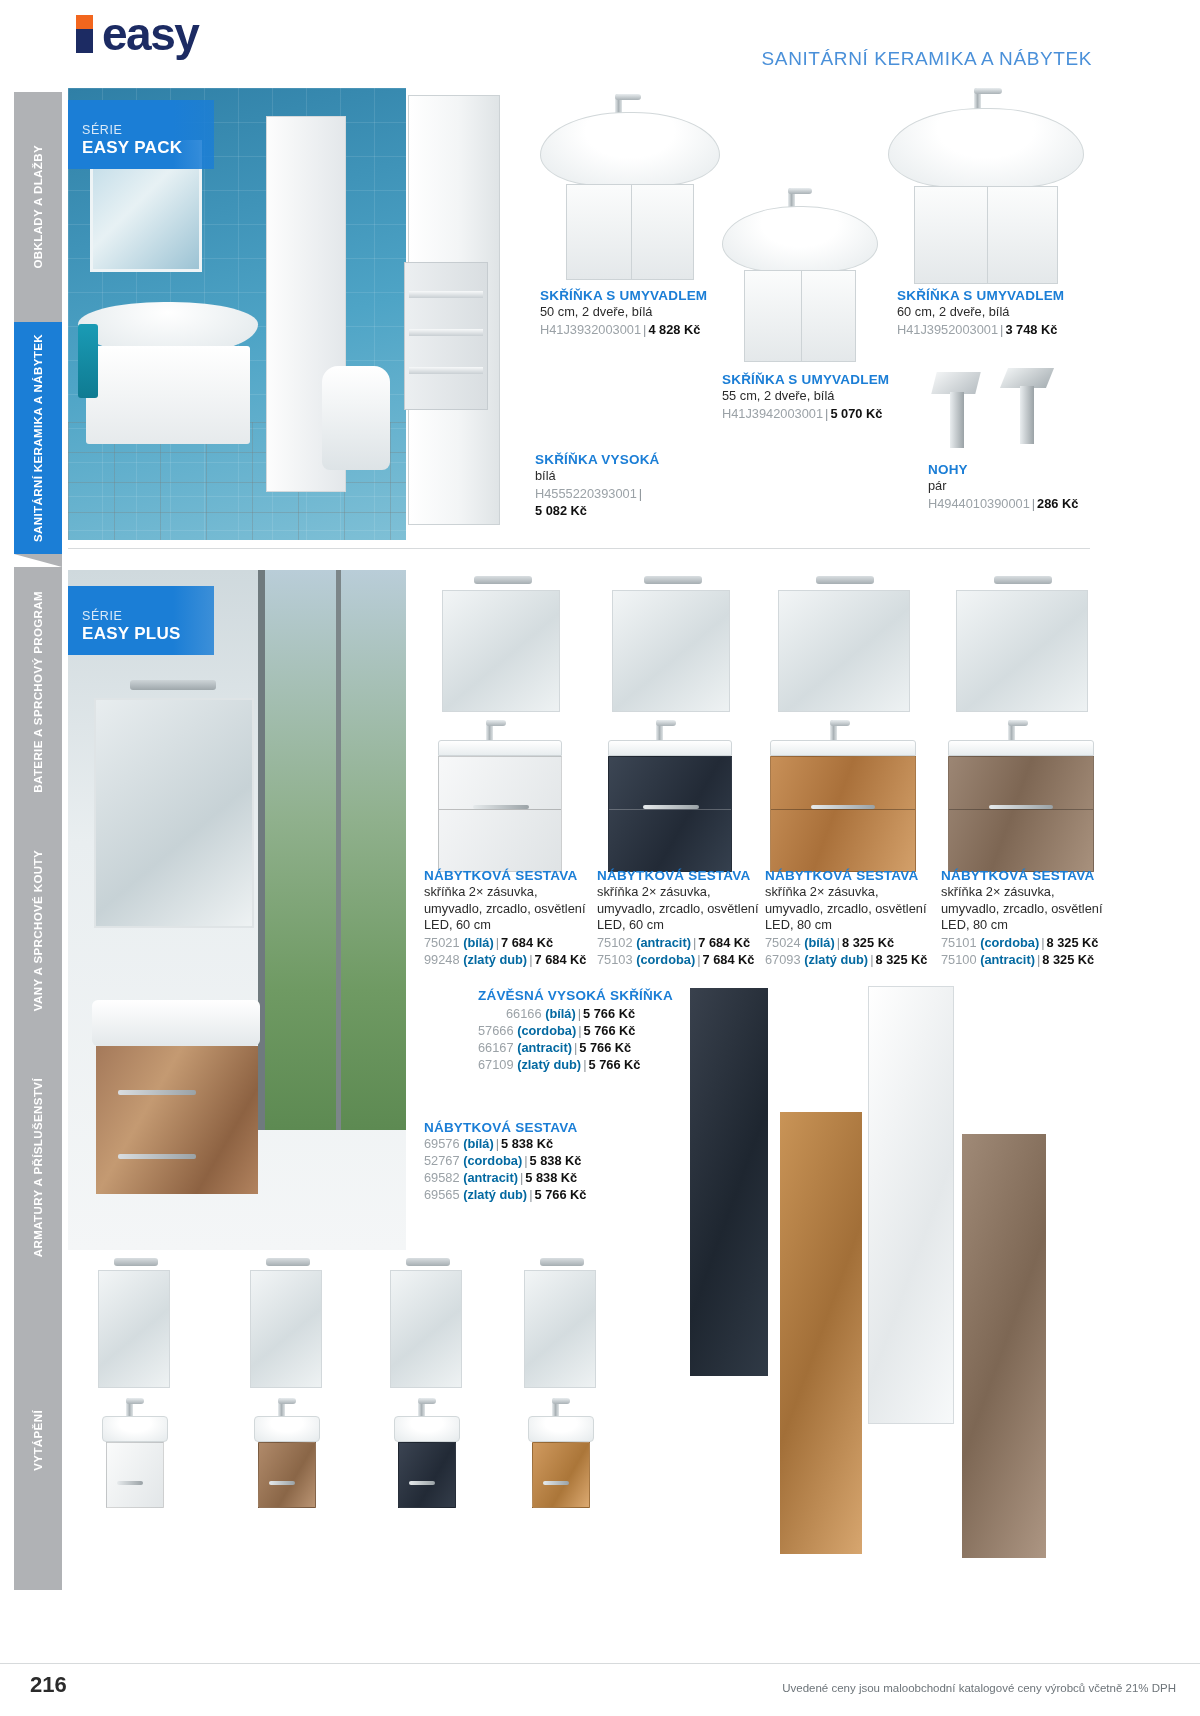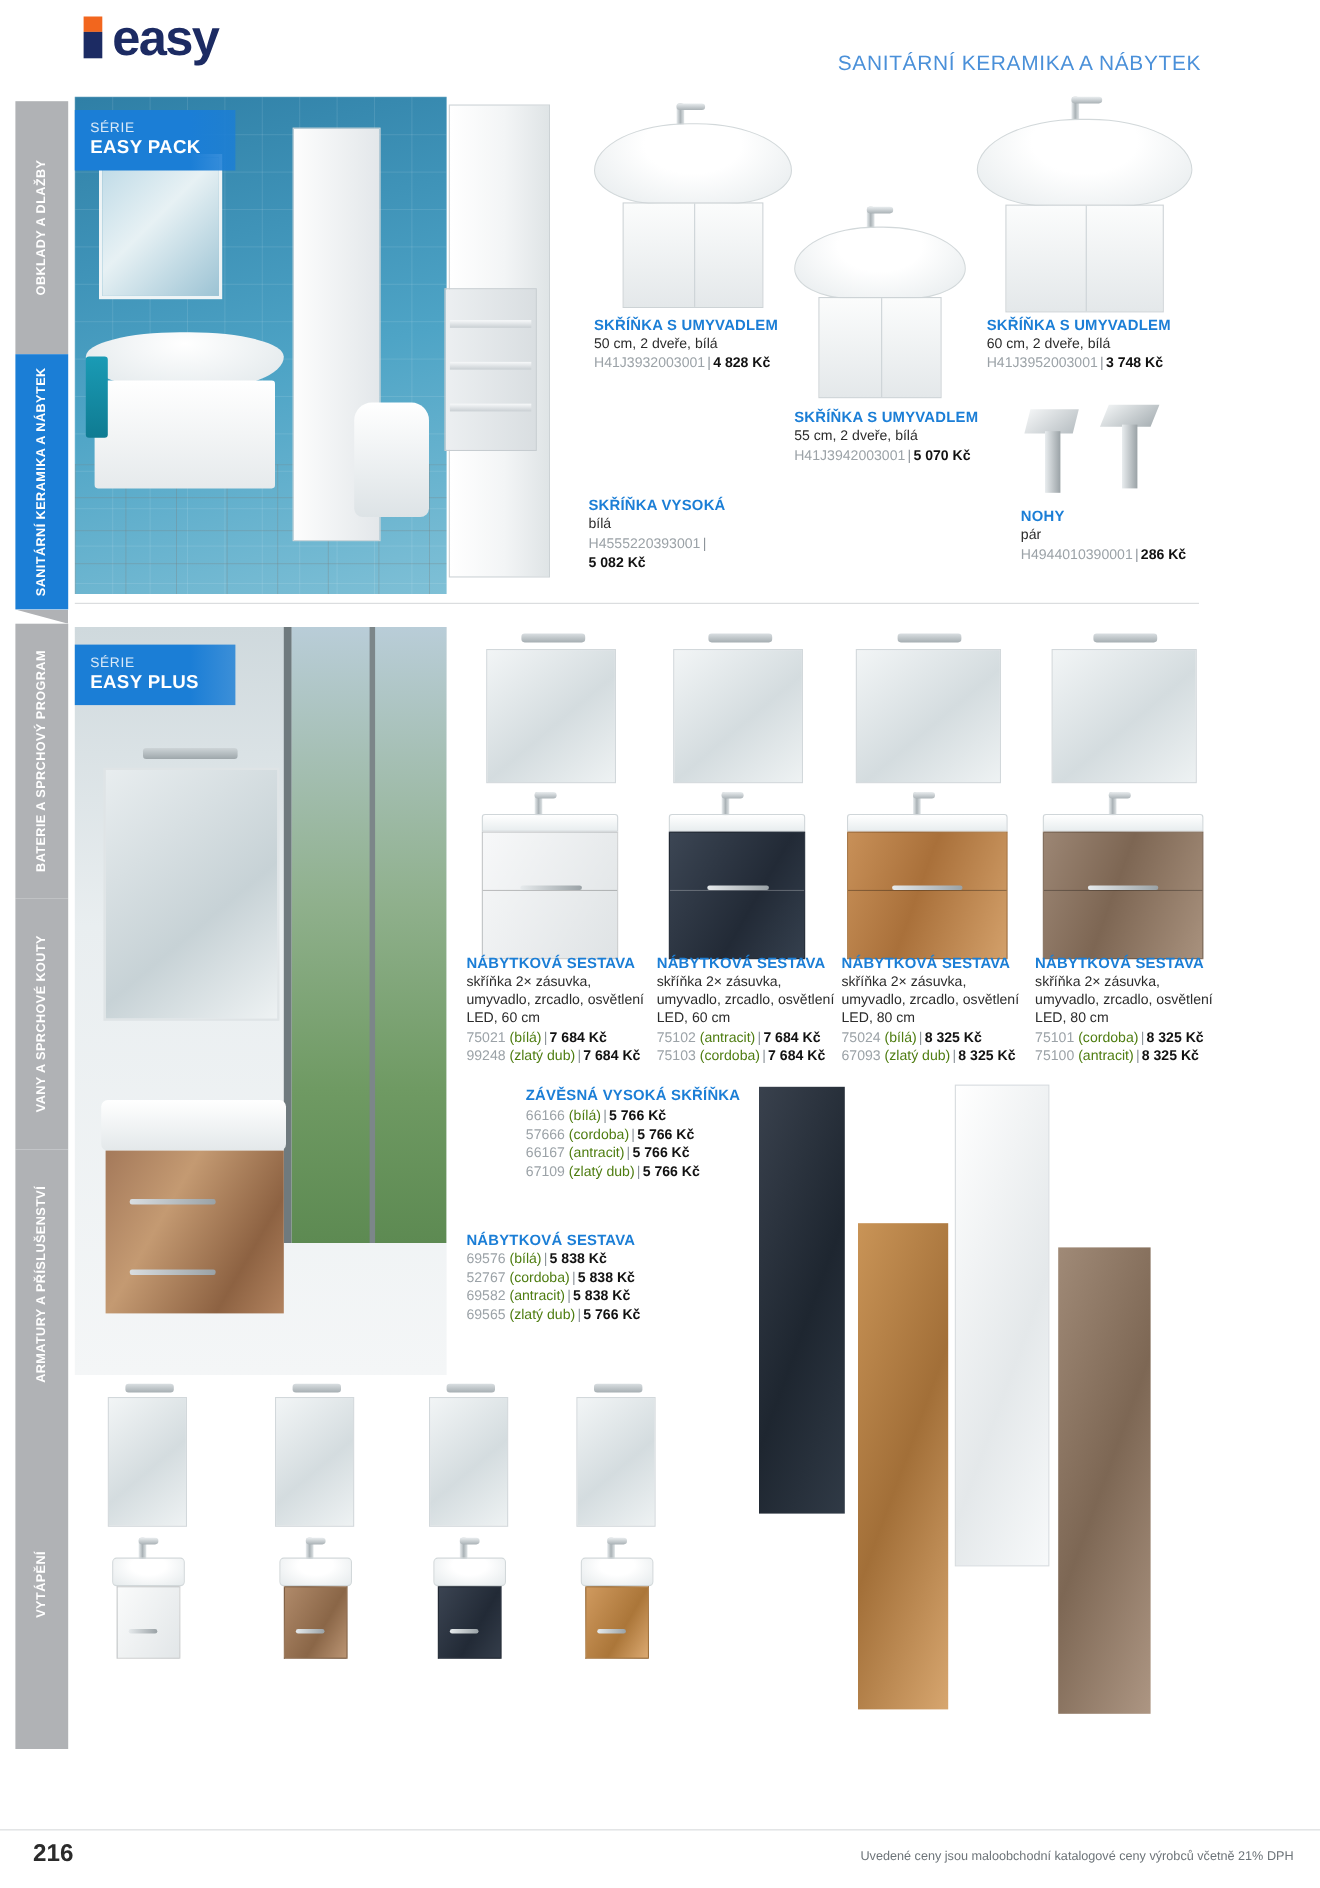--- a/index.html
+++ b/index.html
@@ -44,21 +44,21 @@
     position: absolute; right: 108px; top: 48px;
     font-size: 19px; color: #4a90d9; letter-spacing: .6px;
   }
 
   
   .series-banner {
     position: absolute; z-index: 6;
     background: linear-gradient(to right, #1b7ed6 0%, #1b7ed6 72%, rgba(27,126,214,.82) 100%);
     color: #ffffff; padding: 9px 14px 11px 14px;
   }
-  .series-kicker { font-size: 12.5px; letter-spacing: .6px; color: #dbeaf8; }
+  .series-kicker { font-size: 12.5px; letter-spacing: .6px; color: #dbeaf8; margin-top: 14px; }
   .series-name { font-size: 17px; font-weight: bold; letter-spacing: .3px; margin-top: 1px; }
 
   
   .photo { position: absolute; overflow: hidden; }
   .bathroom-photo {
     left: 68px; top: 88px; width: 338px; height: 452px;
     background:
       linear-gradient(165deg, #2f7fa6 0%, #3f93b8 30%, #4ea4c6 55%, #7fc0d6 100%);
   }
   .tile-grid {
@@ -178,21 +178,21 @@
   .drawer-unit .du-handle { position: absolute; height: 4px; border-radius: 2px;
     background: linear-gradient(to right, #e6eaec, #9aa2a6); }
 
   .tallbox { position: absolute; }
 
   
   .tblock { position: absolute; }
   .t-title { font-size: 13.5px; font-weight: bold; color: #1b7ed6; letter-spacing: .2px; }
   .t-desc { font-size: 12.8px; color: #2b2b2b; line-height: 16.5px; margin-top: 1px; }
   .t-code { font-size: 12.8px; color: #9ba2a7; line-height: 17px; }
-  .t-code .nm { color: #4d7c0f; }
+  .t-code .nm { color: #0369a1; font-weight: bold; }
   .t-code .sep { color: #8d949a; padding: 0 2px; }
   .t-code b { color: #111111; font-weight: bold; }
 
   .divider { position: absolute; left: 68px; width: 1022px; height: 1px; background: #d7dadc; }
 
   
   .page-num { position: absolute; left: 30px; bottom: 18px; font-size: 22px; font-weight: bold; color: #2b2b2b; }
   .footer-note { position: absolute; right: 24px; bottom: 22px; font-size: 11.5px; color: #6d7479; }
   .footer-rule { position: absolute; left: 0; right: 0; bottom: 52px; height: 1px; background: #d7dadc; }
 </style>
@@ -454,21 +454,21 @@
   </div>
 </div>
 
 <div class="tallbox" style="left:690px;top:988px;width:78px;height:388px;background:linear-gradient(110deg,#39414d,#1e2630 55%,#303a46);"></div>
 <div class="tallbox" style="left:780px;top:1112px;width:82px;height:442px;background:linear-gradient(110deg,#c99457,#a26f38 50%,#d7a66f);"></div>
 <div class="tallbox" style="left:868px;top:986px;width:86px;height:438px;background:linear-gradient(110deg,#ffffff,#e4e8ea 60%,#f7f9fa);border:1px solid #d6dbde;"></div>
 <div class="tallbox" style="left:962px;top:1134px;width:84px;height:424px;background:linear-gradient(110deg,#a08a77,#7d6754 50%,#ad9683);"></div>
 
 <div class="tblock" style="left:478px;top:988px;width:320px;">
   <div class="t-title">ZÁVĚSNÁ VYSOKÁ SKŘÍŇKA</div>
-  <div class="t-code" style="margin-top:2px;">
+  <div class="t-code" style="margin-top:2px;margin-left:28px;">
     <span>66166</span>
     <span class="nm">(bílá)</span><span class="sep">|</span><b>5 766 Kč</b>
   </div>
   <div class="t-code">
     <span>57666</span>
     <span class="nm">(cordoba)</span><span class="sep">|</span><b>5 766 Kč</b>
   </div>
   <div class="t-code">
     <span>66167</span>
     <span class="nm">(antracit)</span><span class="sep">|</span><b>5 766 Kč</b>

